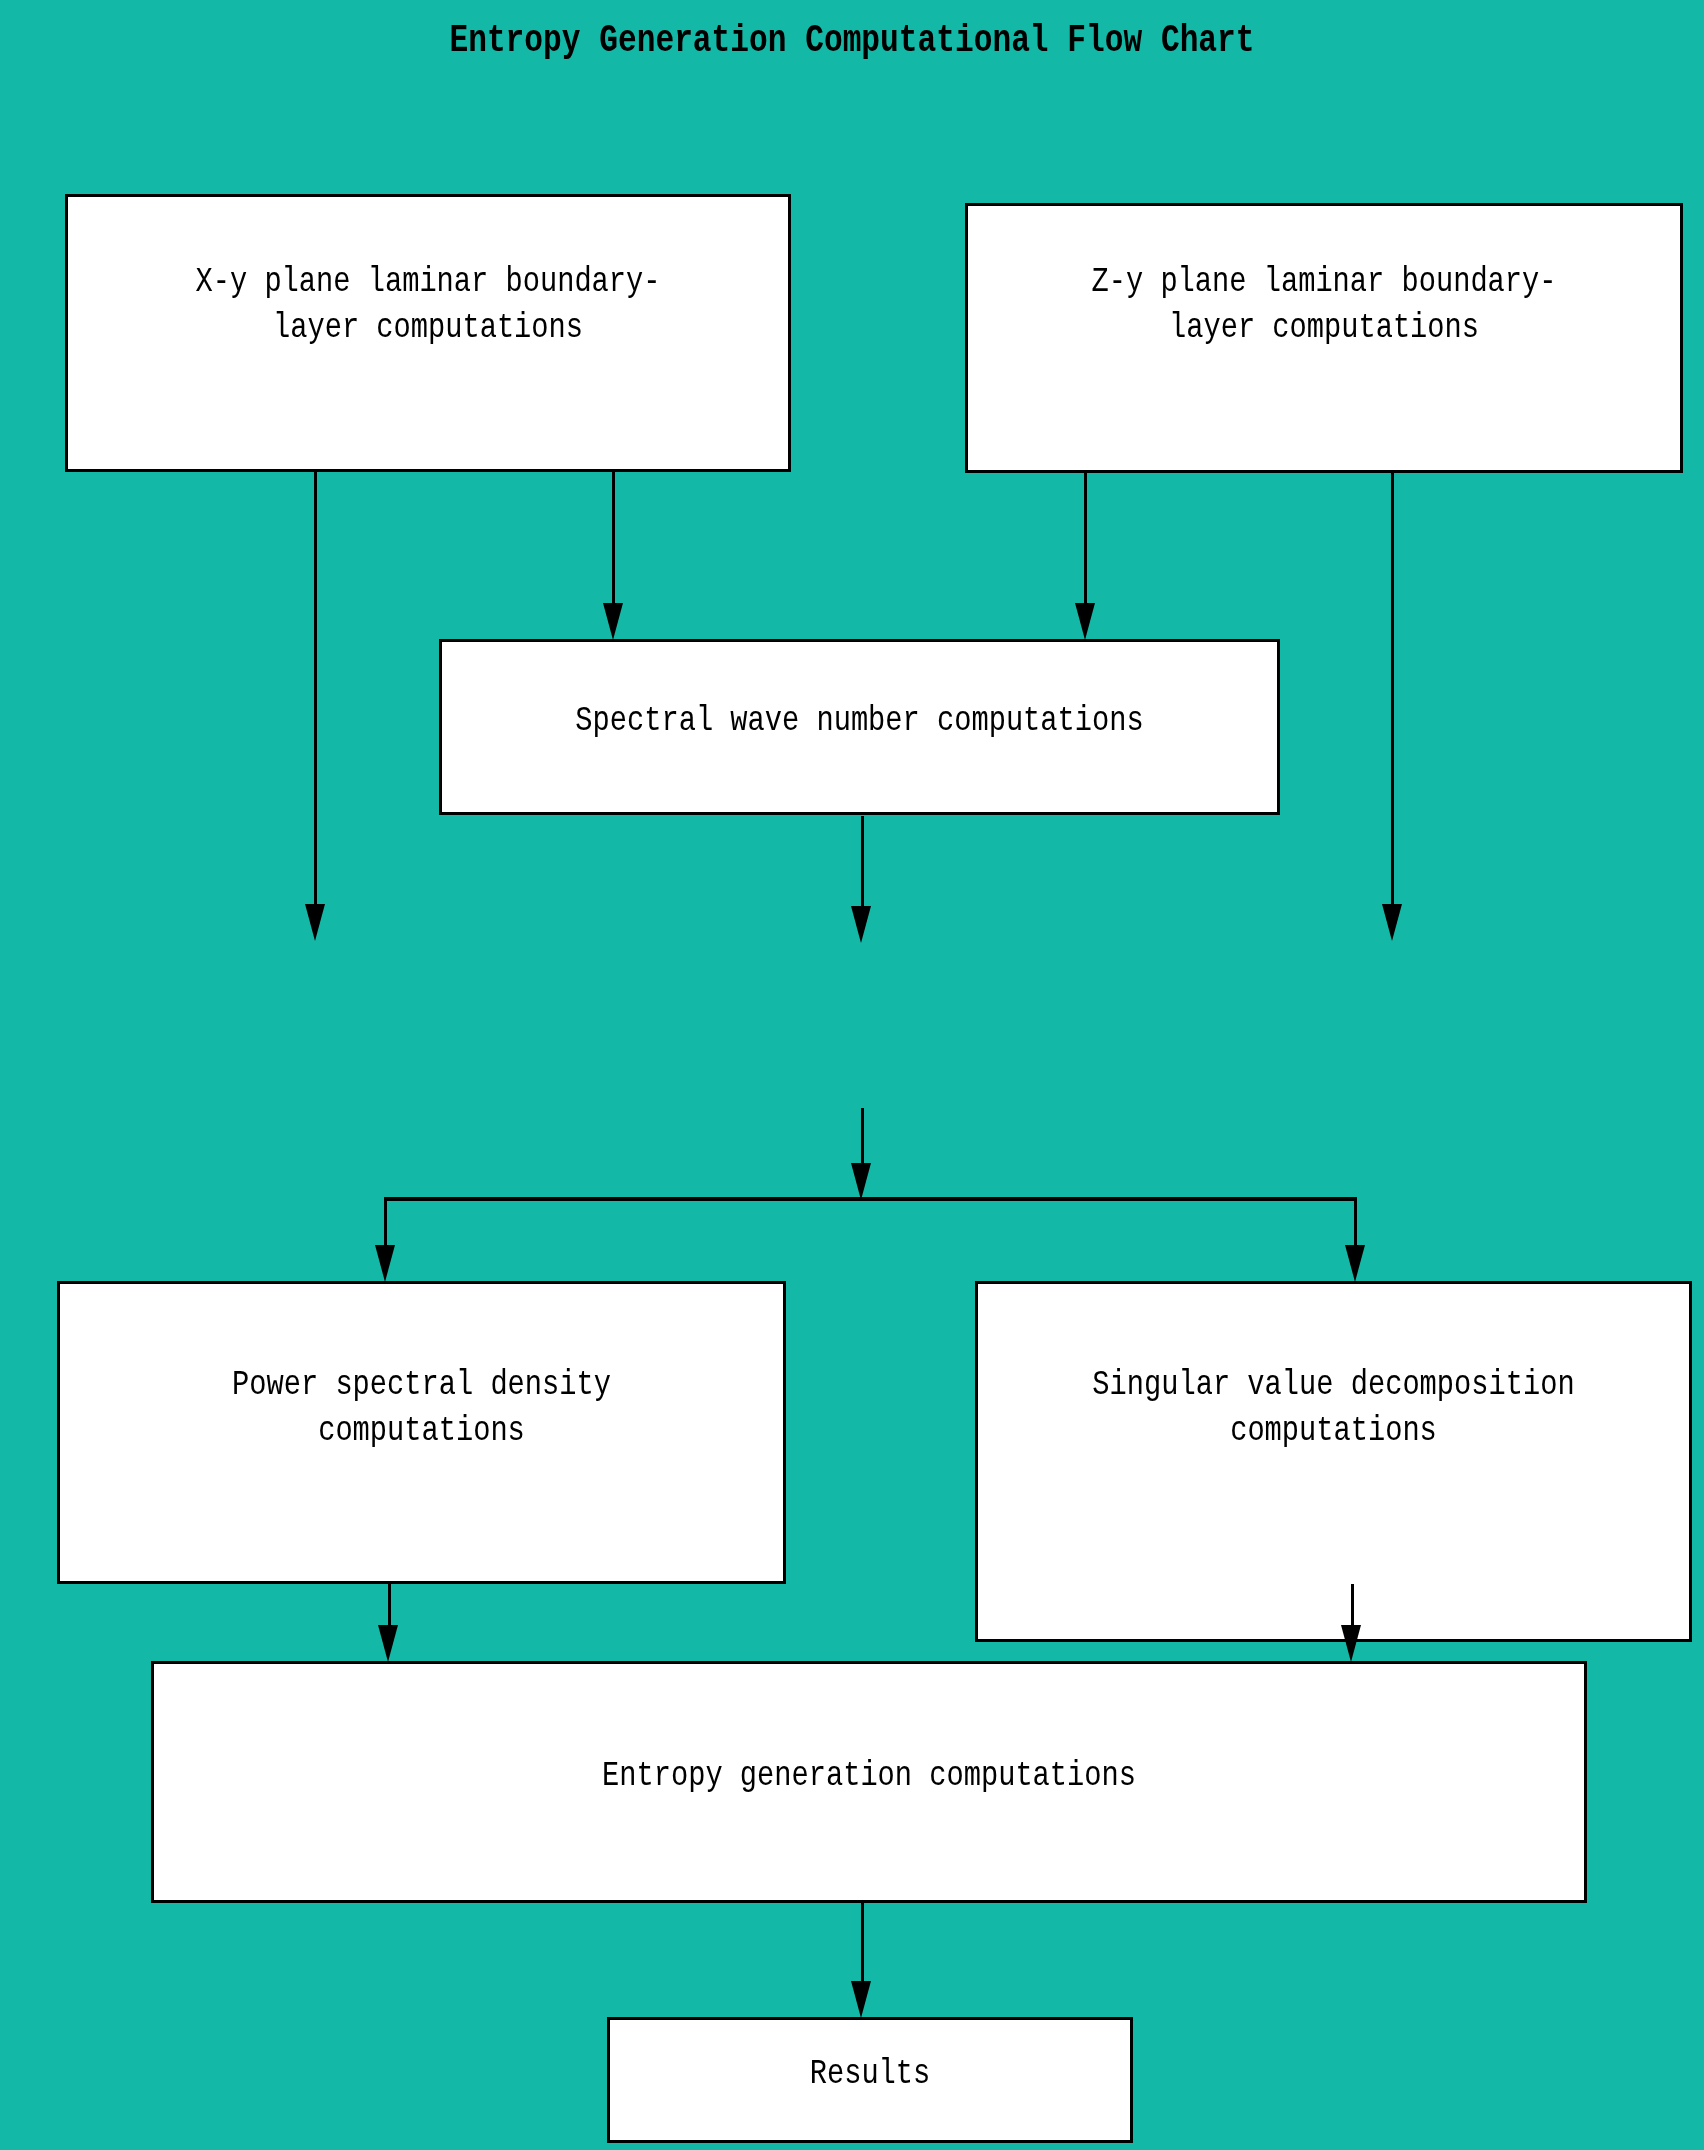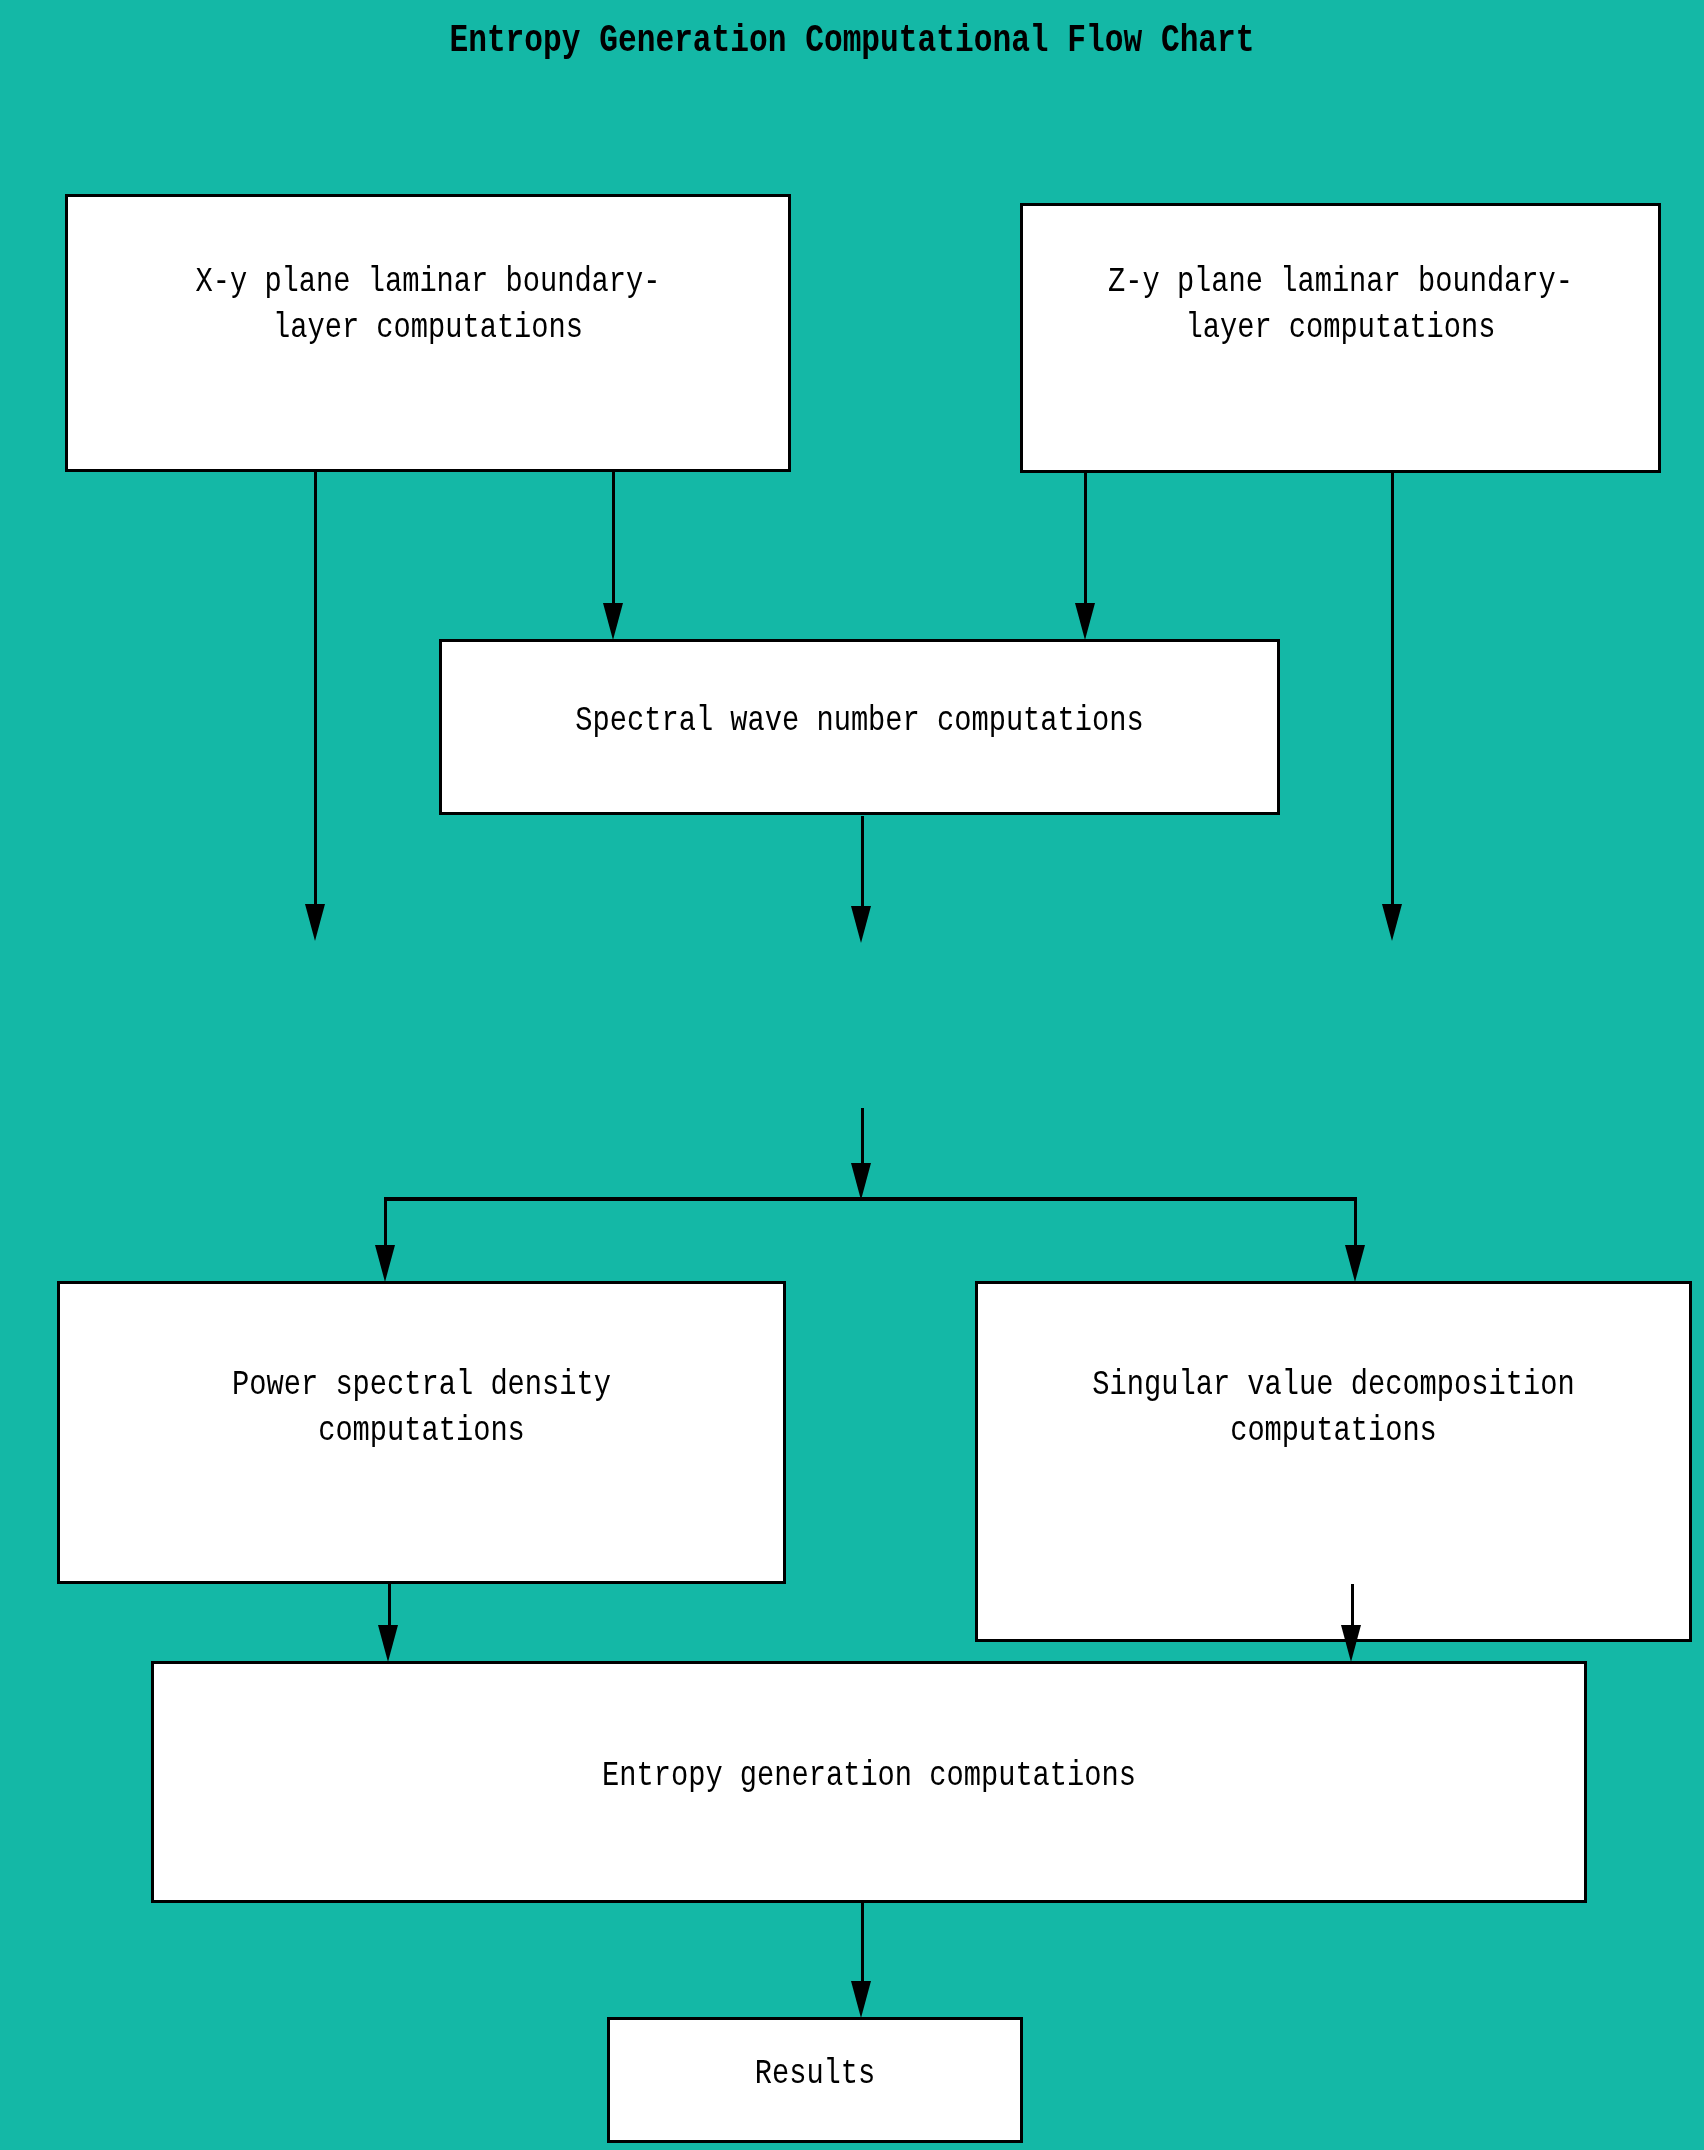--- a/index.html
+++ b/index.html
@@ -73,21 +73,21 @@
 <div id="page">
 
   <div id="title">Entropy Generation Computational
 Flow Chart</div>
 
   <div class="node" style="left:17px; top:194px; width:726px; height:278px;margin-left:48px;">
     <div class="label" style="top:63px;">X-y plane laminar boundary-
 layer computations</div>
   </div>
 
-  <div class="node" style="left:1020px; top:203px; width:641px; height:270px;">
+  <div class="node" style="left:965px; top:203px; width:718px; height:270px;">
     <div class="label" style="top:54px;">Z-y plane laminar boundary-
 layer computations</div>
   </div>
 
   <div class="node" style="left:439px; top:639px; width:841px; height:176px;padding-left:46px;">
     <div class="label" style="top:57px;">Spectral wave number computations</div>
   </div>
 
 
   <div class="node" style="left:21px; top:1281px; width:729px; height:303px;margin-left:36px;">
@@ -97,21 +97,21 @@
 
   <div class="node" style="left:975px; top:1281px; width:717px; height:361px;">
     <div class="label" style="top:79px;">Singular value decomposition
 computations</div>
   </div>
 
   <div class="node" style="left:151px; top:1661px; width:1436px; height:242px;padding-left:28px;">
     <div class="label" style="top:90px;">Entropy generation computations</div>
   </div>
 
-  <div class="node" style="left:607px; top:2017px; width:416px; height:126px;">
+  <div class="node" style="left:607px; top:2017px; width:526px; height:126px;">
     <div class="label" style="top:31.5px;">Results</div>
   </div>
 
   <div class="vline" style="left:314px; top:472px; height:435px;"></div>
   <div class="arrowhead" style="left:305px; top:904px;"></div>
 
   <div class="vline" style="left:612px; top:472px; height:135px;"></div>
   <div class="arrowhead" style="left:603px; top:603px;"></div>
 
   <div class="vline" style="left:1084px; top:472px; height:135px;"></div>

